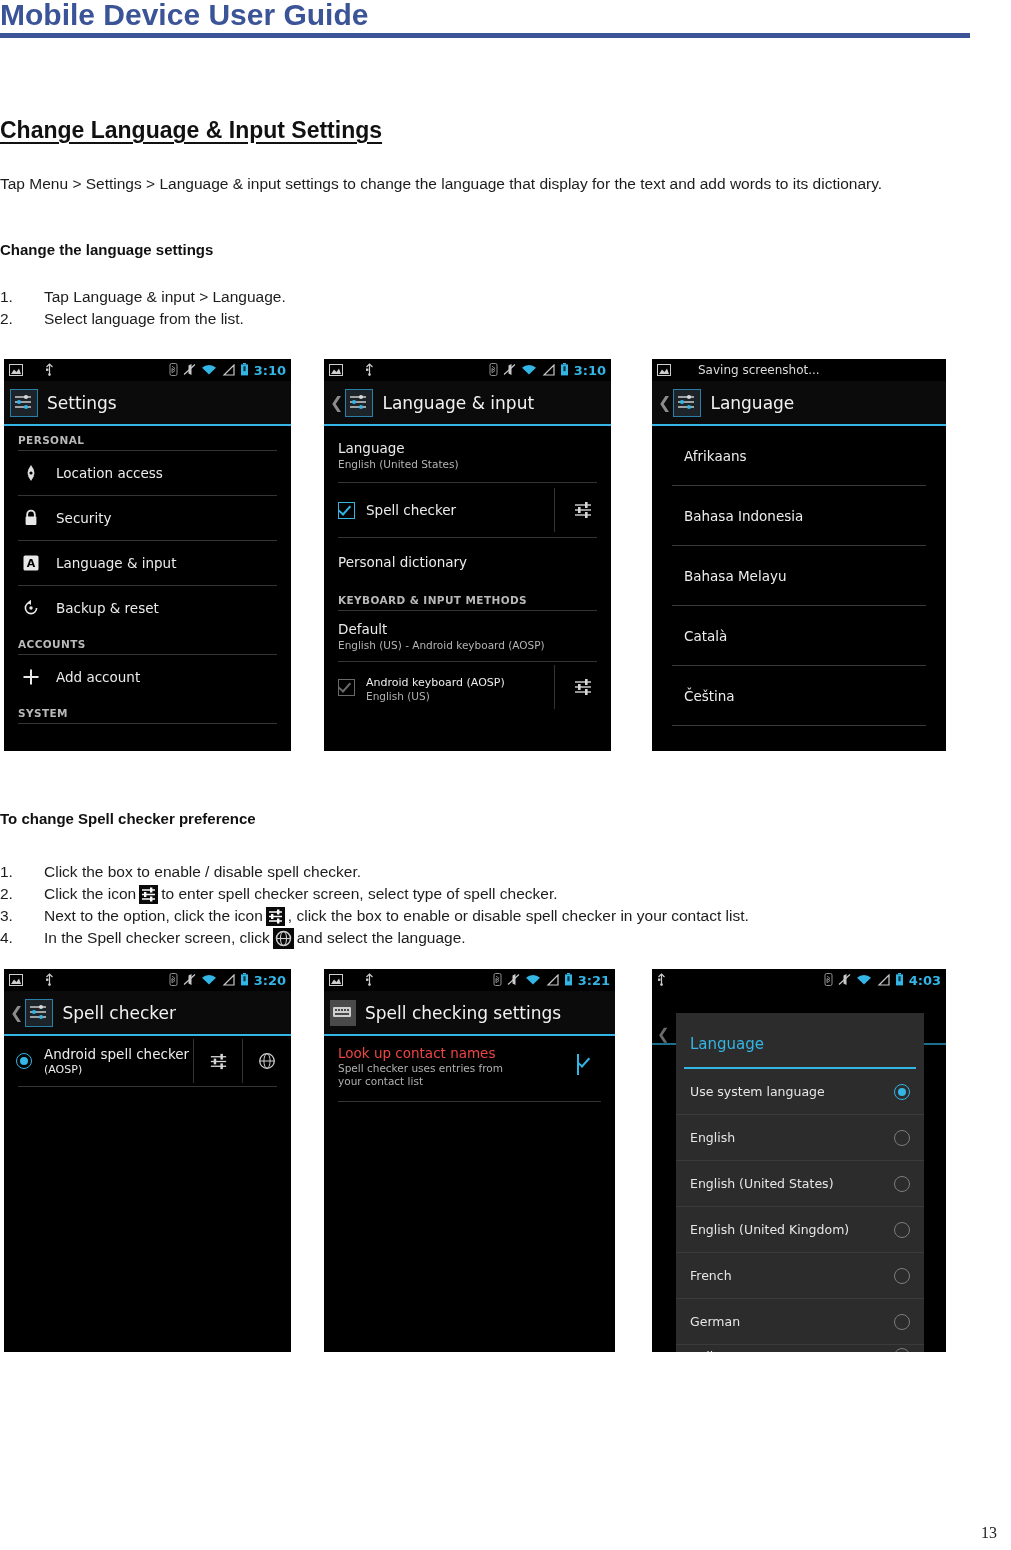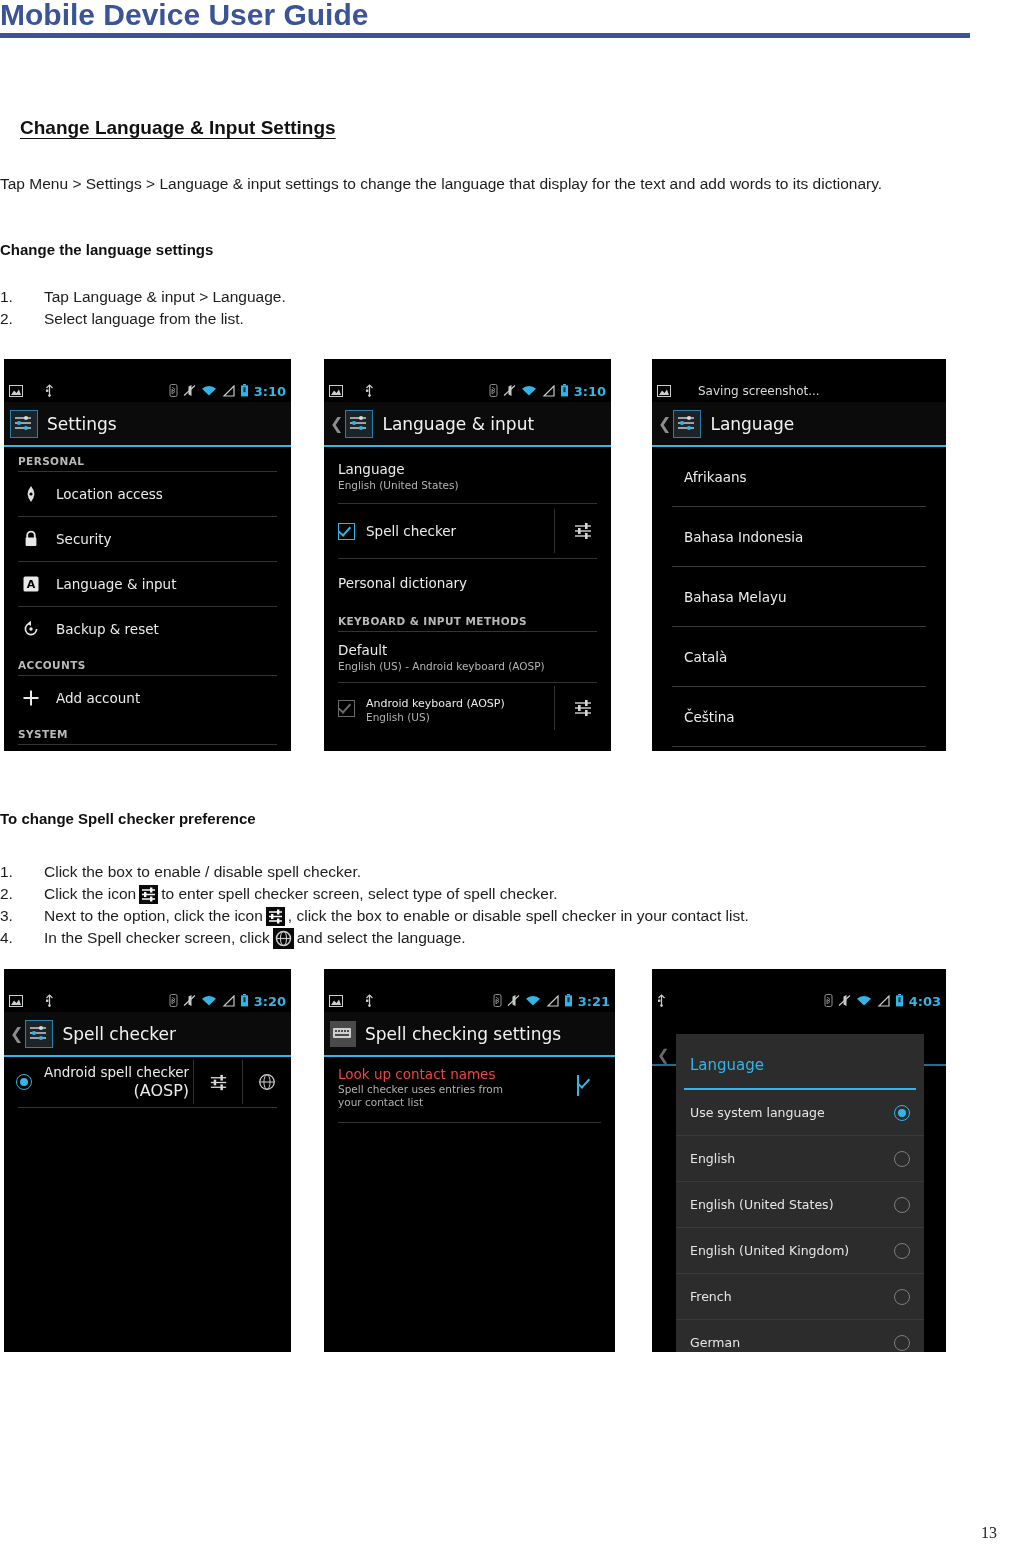--- a/index.html
+++ b/index.html
@@ -19,24 +19,23 @@
     font-size:30px;font-weight:bold;letter-spacing:0px;
     color:#3b5498;white-space:nowrap;
   }
   .page-header .rule{
     position:absolute;left:0;top:33px;width:970px;height:5px;background:#3b5498;
   }
 
   
   .sec-title{
     position:absolute;left:0;top:117px;
-    font-size:19px;font-weight:bold;color:#111;
+    font-size:23px;font-weight:bold;color:#111;
     text-decoration:underline;text-underline-offset:4px;
     white-space:nowrap;
-    padding-left:20px;
   }
   .para{
     position:absolute;left:0;top:173px;width:985px;
     font-size:15.5px;line-height:21px;color:#1c1c1c;
   }
   .sub-bold{
     position:absolute;left:0;font-size:15px;font-weight:bold;color:#111;white-space:nowrap;
   }
   .sub-bold.a{top:241px;}
   .sub-bold.b{top:810px;}
@@ -66,21 +65,21 @@
   .shot.s1{left:4px;  top:359px; width:287px; height:392px;}
   .shot.s2{left:324px;top:359px; width:287px; height:392px;}
   .shot.s3{left:652px;top:359px; width:294px; height:392px;}
   .shot.s4{left:4px;  top:969px; width:287px; height:383px;}
   .shot.s5{left:324px;top:969px; width:291px; height:383px;}
   .shot.s6{left:652px;top:969px; width:294px; height:383px;}
 
   
   .statusbar{
     position:relative;height:22px;background:#000;
-    display:flex;align-items:center;padding:0 5px;margin-top:21px;
+    display:flex;align-items:center;padding:0 5px;
   }
   .sb-left{display:flex;align-items:center;gap:22px;}
   .sb-right{margin-left:auto;display:flex;align-items:center;gap:5px;}
   .sb-time{color:#33b5e5;font-size:13px;font-weight:bold;letter-spacing:0px;}
   .sb-text{color:#dcdcdc;font-size:12px;margin-left:5px;white-space:nowrap;}
 
   
   .actionbar{
     position:relative;height:43px;background:#0b0b0b;
     display:flex;align-items:center;padding:0 6px;
@@ -650,21 +649,21 @@
     </span>
     <span class="ab-title">Spell checker</span>
   </div>
   <div class="ab-rule"></div>
 
   <div class="content">
     <div class="row with-right" style="min-height:50px;padding-left:12px;">
       <span class="radio on" style="margin-right:12px;"></span>
       <span class="lbl">
         <span>Android spell checker</span>
-        <span class="sub" style="font-size:16px;color:#ececec;text-align:right;">(AOSP)</span>
+        <span class="sub" style="font-size:11px;color:#ececec;">(AOSP)</span>
       </span>
       <span class="right-cell2" style="margin-left:auto;">
         <svg width="21" height="21" viewBox="0 0 22 22">
           <g stroke="#d6d6d6" stroke-width="1.4">
             <line x1="3" y1="6" x2="19" y2="6"></line>
             <line x1="3" y1="11" x2="19" y2="11"></line>
             <line x1="3" y1="16" x2="19" y2="16"></line>
           </g>
           <g fill="#d6d6d6">
             <rect x="13" y="3" width="2.6" height="6"></rect>

